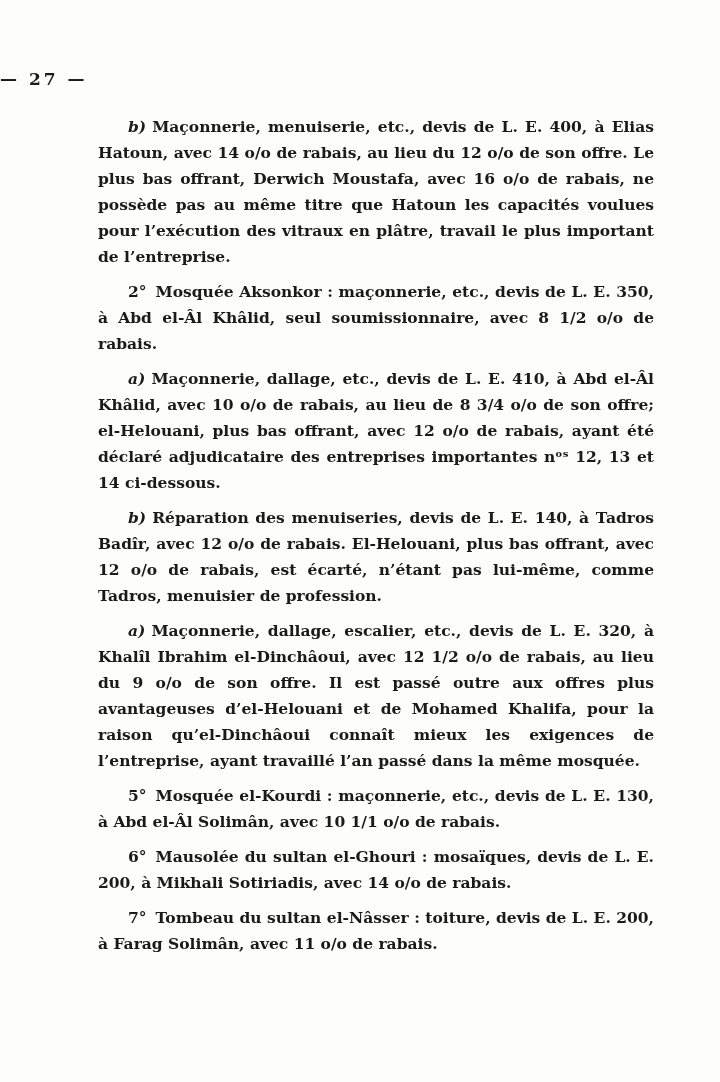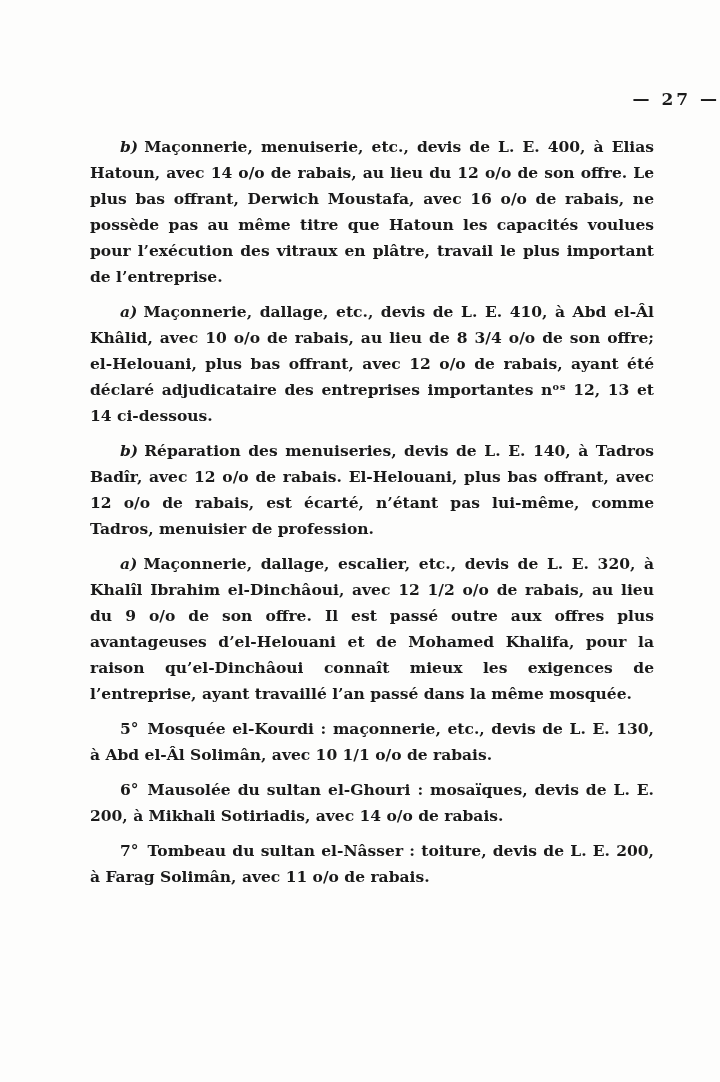--- a/index.html
+++ b/index.html
@@ -15,55 +15,56 @@
     margin: 0 auto;
     background: var(--paper);
     color: var(--ink);
     overflow: hidden;
     position: relative;
     font-family: "DejaVu Serif", "Liberation Serif", serif;
     font-weight: bold;
   }
 
   .running-head {
-    padding-top: 88px;
-    text-align: right;
+    padding-top: 68px;
+    text-align: left;
     font-size: 17px;
     letter-spacing: 3px;
     line-height: 22px;
   }
 
   .text-block {
     padding: 24px 66px 0 86px;
     font-size: 15.5px;
     line-height: 26px;
     text-align: justify;
   }
 
   .para {
-    margin: 0 0 9px 4px;
+    margin: 0 0 9px 12px;
     text-indent: 30px;
   }
 
   .para .label { margin-right: 9px; }
   .para .label[data-style="italic"] { font-style: italic; margin-right: 6px; }
 </style>
 </head>
 <body>
 
 <div class="page">
 
   <div class="running-head">
     <span>— 27 —</span>
   </div>
 
   <main class="text-block">
 
     <p class="para"><span class="label" data-style="italic">b)</span><span>Maçonnerie, menuiserie, etc., devis de L. E. 400, à Elias Hatoun, avec 14 o/o de rabais, au lieu du 12 o/o de son offre. Le plus bas offrant, Derwich Moustafa, avec 16 o/o de rabais, ne possède pas au même titre que Hatoun les capacités voulues pour l’exécution des vitraux en plâtre, travail le plus important de l’entreprise.</span></p>
 
+    <p class="para"><span class="label" data-style="normal">2°</span><span>Mosquée Aksonkor : maçonnerie, etc., devis de L. E. 350, à Abd el-Âl Khâlid, seul soumissionnaire, avec 8 1/2 o/o de rabais.</span></p>
 
 
     <p class="para"><span class="label" data-style="italic">a)</span><span>Maçonnerie, dallage, etc., devis de L. E. 410, à Abd el-Âl Khâlid, avec 10 o/o de rabais, au lieu de 8 3/4 o/o de son offre; el-Helouani, plus bas offrant, avec 12 o/o de rabais, ayant été déclaré adjudicataire des entreprises importantes nᵒˢ 12, 13 et 14 ci-dessous.</span></p>
 
     <p class="para"><span class="label" data-style="italic">b)</span><span>Réparation des menuiseries, devis de L. E. 140, à Tadros Badîr, avec 12 o/o de rabais. El-Helouani, plus bas offrant, avec 12 o/o de rabais, est écarté, n’étant pas lui-même, comme Tadros, menuisier de profession.</span></p>
 
 
     <p class="para"><span class="label" data-style="italic">a)</span><span>Maçonnerie, dallage, escalier, etc., devis de L. E. 320, à Khalîl Ibrahim el-Dinchâoui, avec 12 1/2 o/o de rabais, au lieu du 9 o/o de son offre. Il est passé outre aux offres plus avantageuses d’el-Helouani et de Mohamed Khalifa, pour la raison qu’el-Dinchâoui connaît mieux les exigences de l’entreprise, ayant travaillé l’an passé dans la même mosquée.</span></p>
 
 

